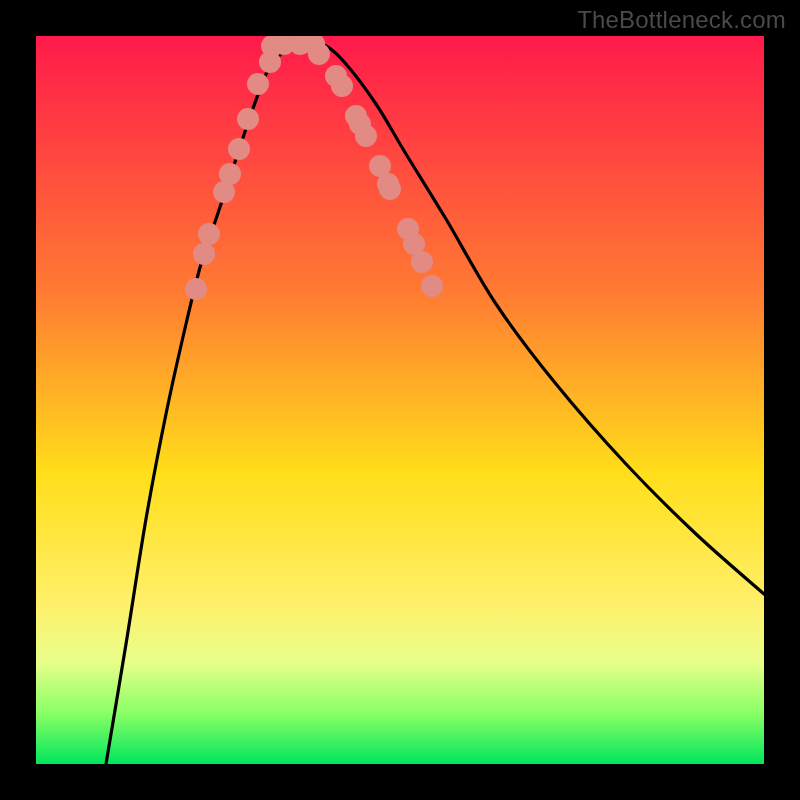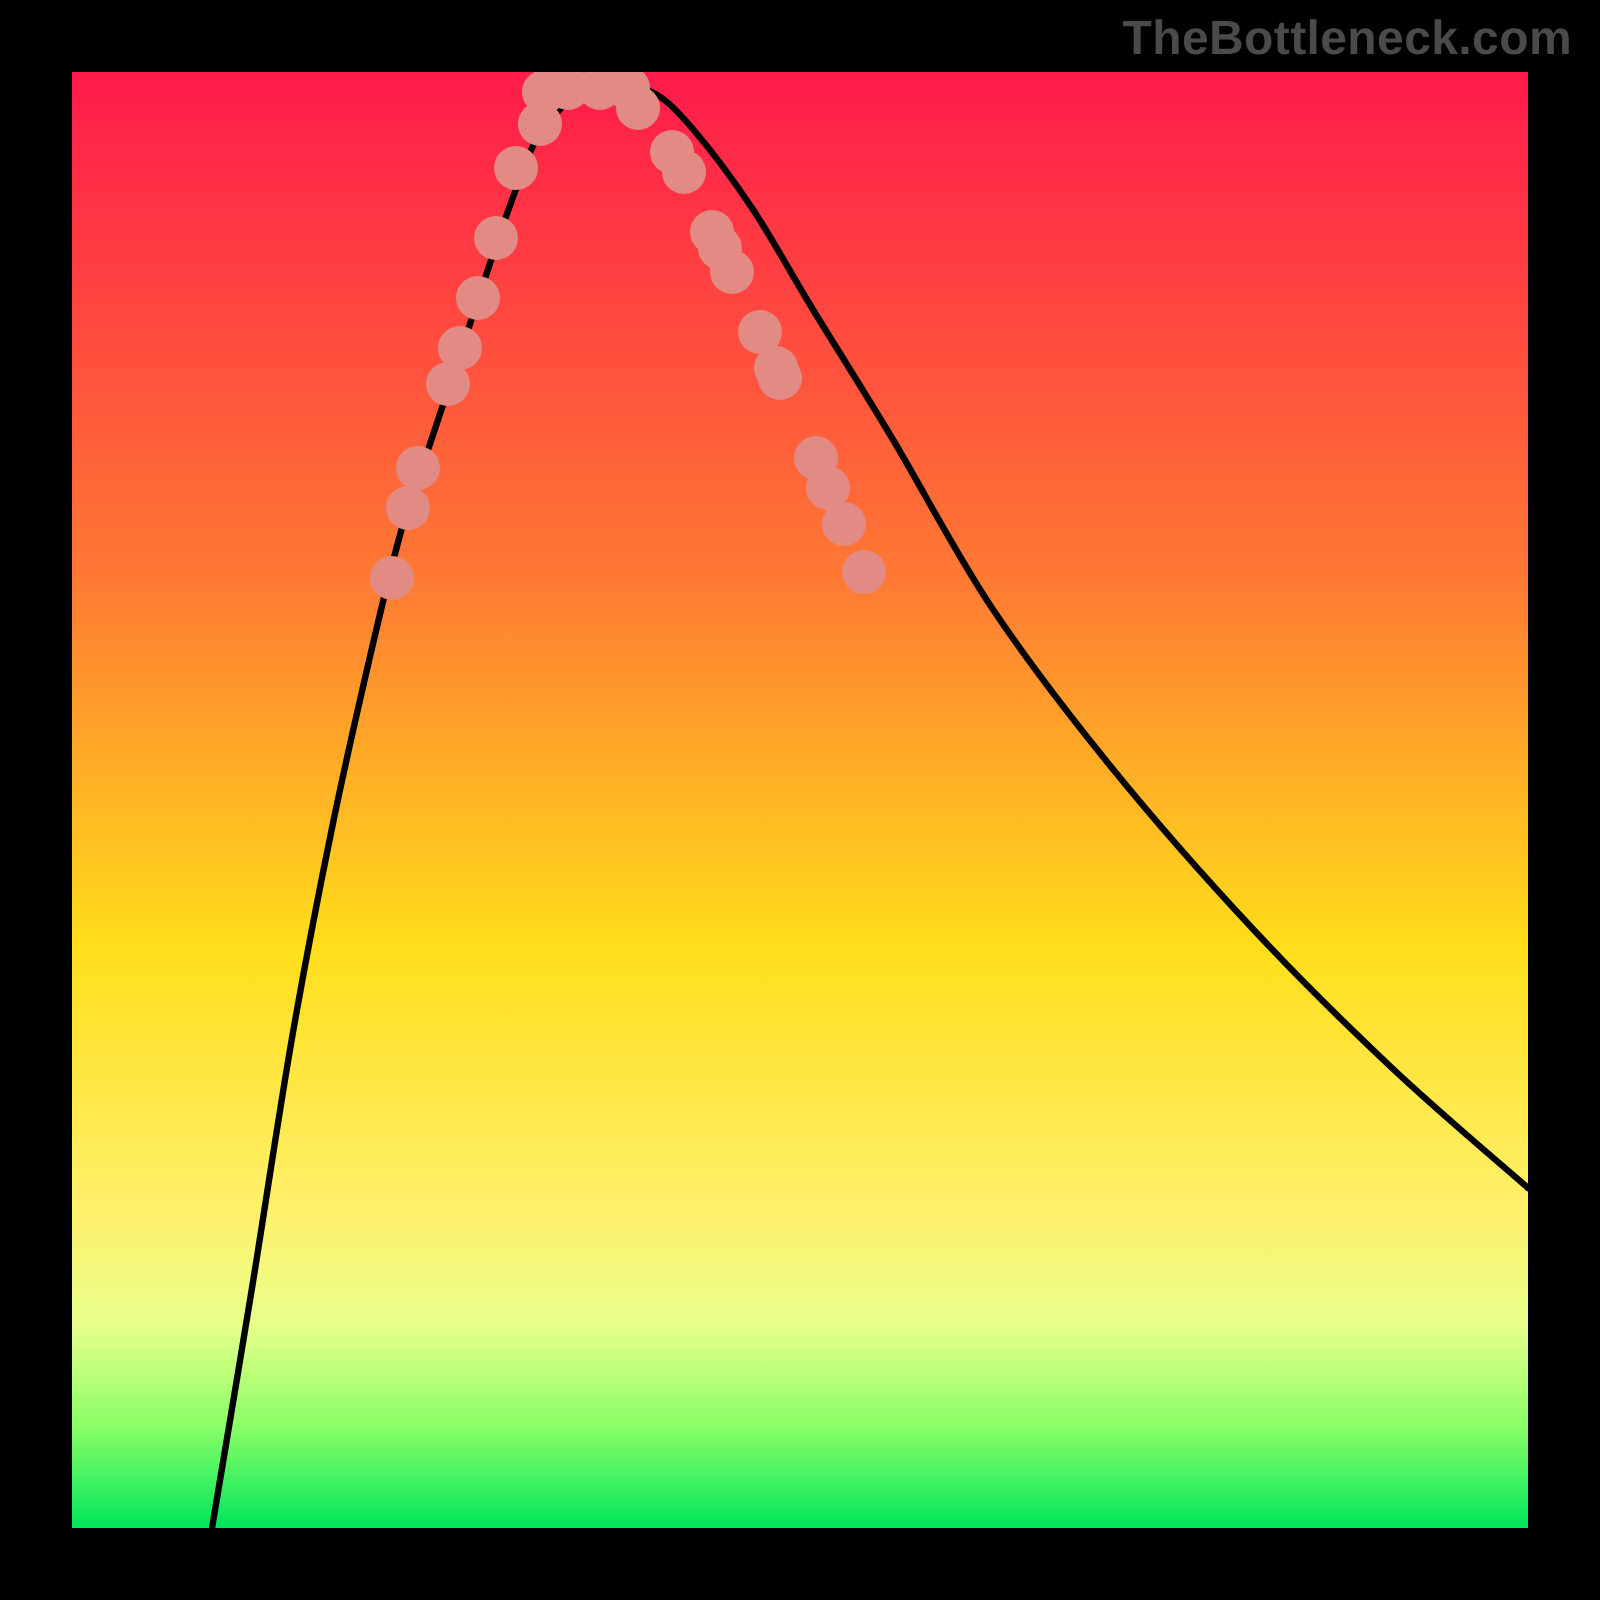--- a/index.html
+++ b/index.html
@@ -24,21 +24,21 @@
     left: 36px;
     width: 728px;
     height: 728px;
   }
   .watermark {
     position: absolute;
     top: 6px;
     right: 14px;
     font-family: Arial, Helvetica, sans-serif;
     font-size: 24px;
-    font-weight: 700;
+    font-weight: 400;
     color: #4a4a4a;
     letter-spacing: 0.2px;
   }
   svg { display: block; }
 </style>
 </head>
 <body>
 
 <div class="frame">
   <div class="watermark">TheBottleneck.com</div>

